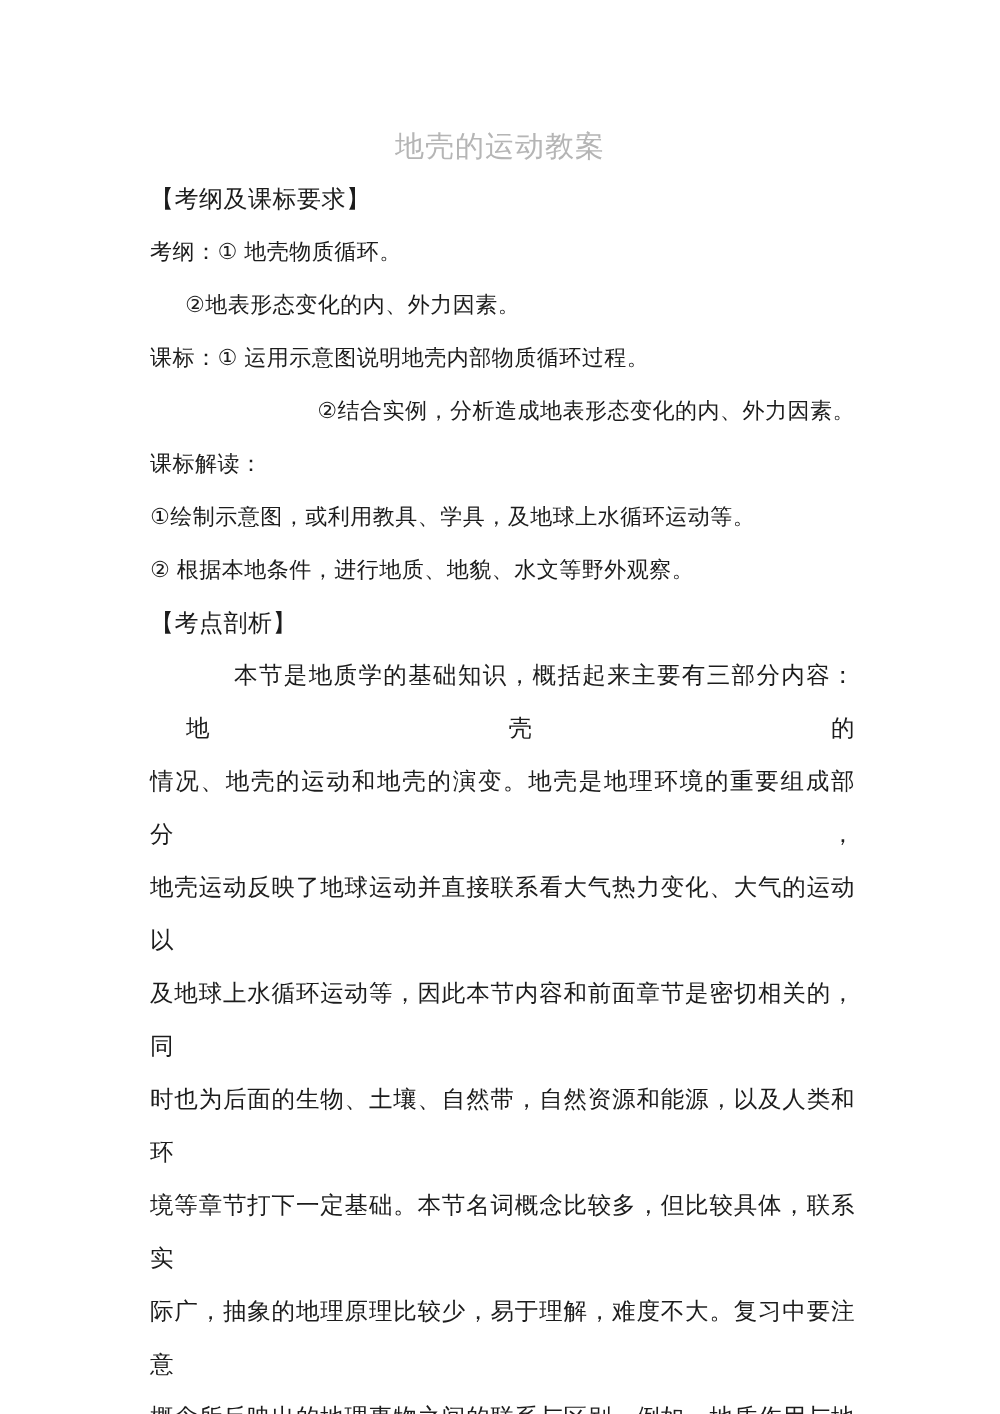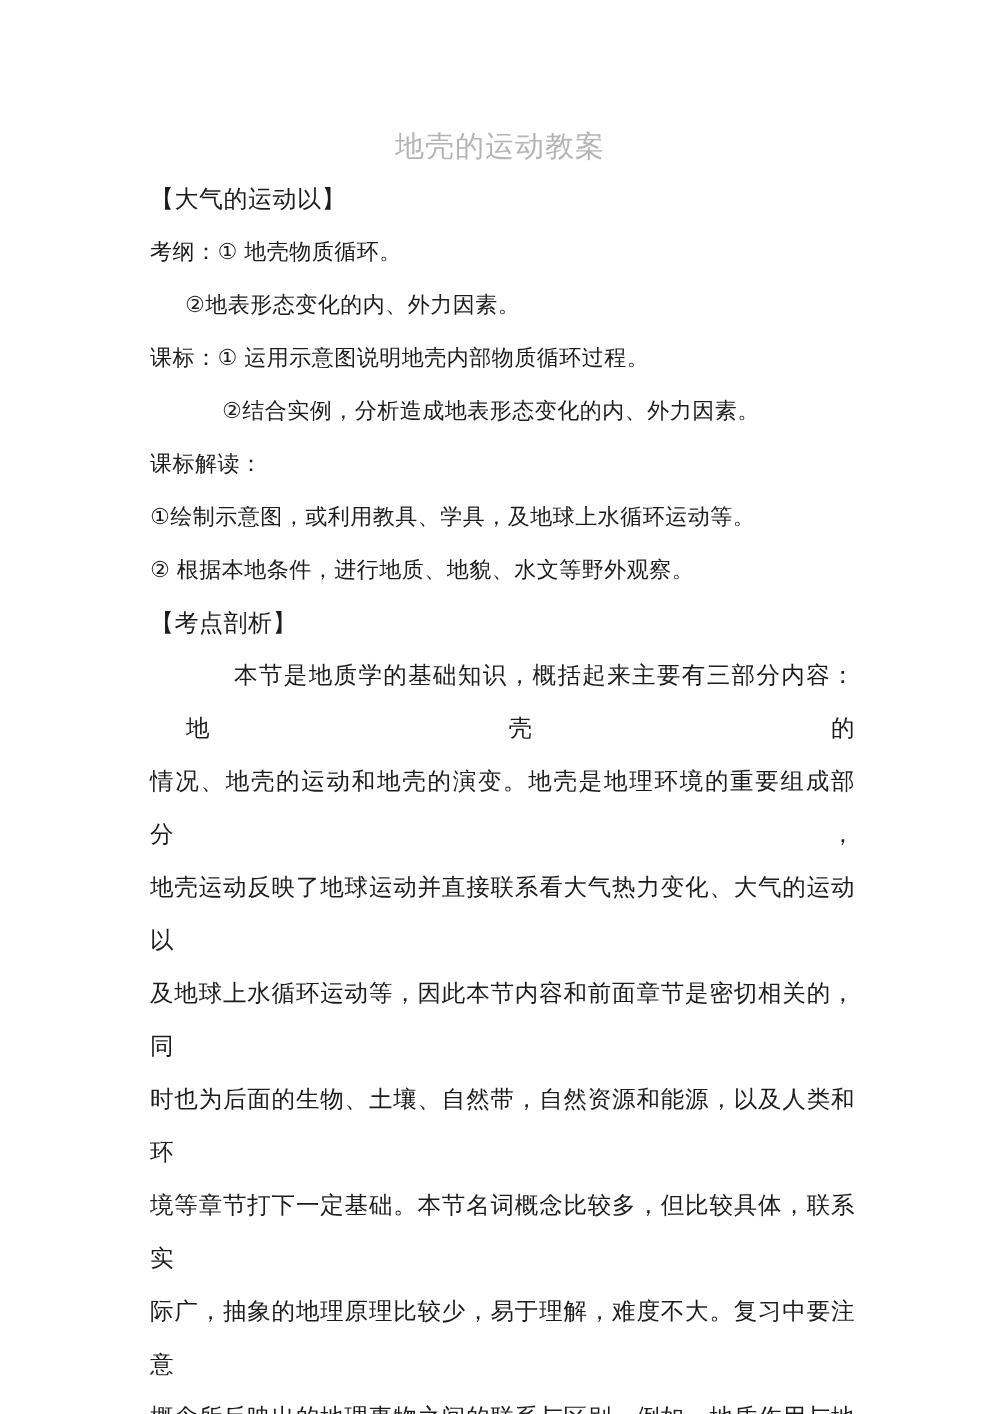--- a/index.html
+++ b/index.html
@@ -34,41 +34,41 @@
     font-size: 22px;
     line-height: 53px;
     min-height: 53px;
     white-space: nowrap;
     letter-spacing: 0.5px;
   }
   .heading {
     font-size: 24px;
   }
   .indent-1 { padding-left: 35px; }
-  .indent-3 { padding-left: 72px; }
+  .indent-3 { padding-left: 72px; text-align: right; }
   .para-line {
     font-size: 23.5px;
     line-height: 53px;
     min-height: 53px;
     text-align: justify;
     text-align-last: justify;
     letter-spacing: 0.5px;
   }
   .para-first { text-indent: 48px; margin-left: 36px; }
 </style>
 </head>
 <body>
 
 <div class="page">
 
   <div class="doc-title">地壳的运动教案</div>
 
   <div class="body-col">
 
-    <div class="line heading">【大气的运动以】</div>
+    <div class="line heading">【考纲及课标要求】</div>
 
     <div class="line">考纲：① 地壳物质循环。</div>
 
     <div class="line indent-1">②地表形态变化的内、外力因素。</div>
 
     <div class="line">课标：① 运用示意图说明地壳内部物质循环过程。</div>
 
     <div class="line indent-3">②结合实例，分析造成地表形态变化的内、外力因素。</div>
 
     <div class="line">课标解读：</div>

